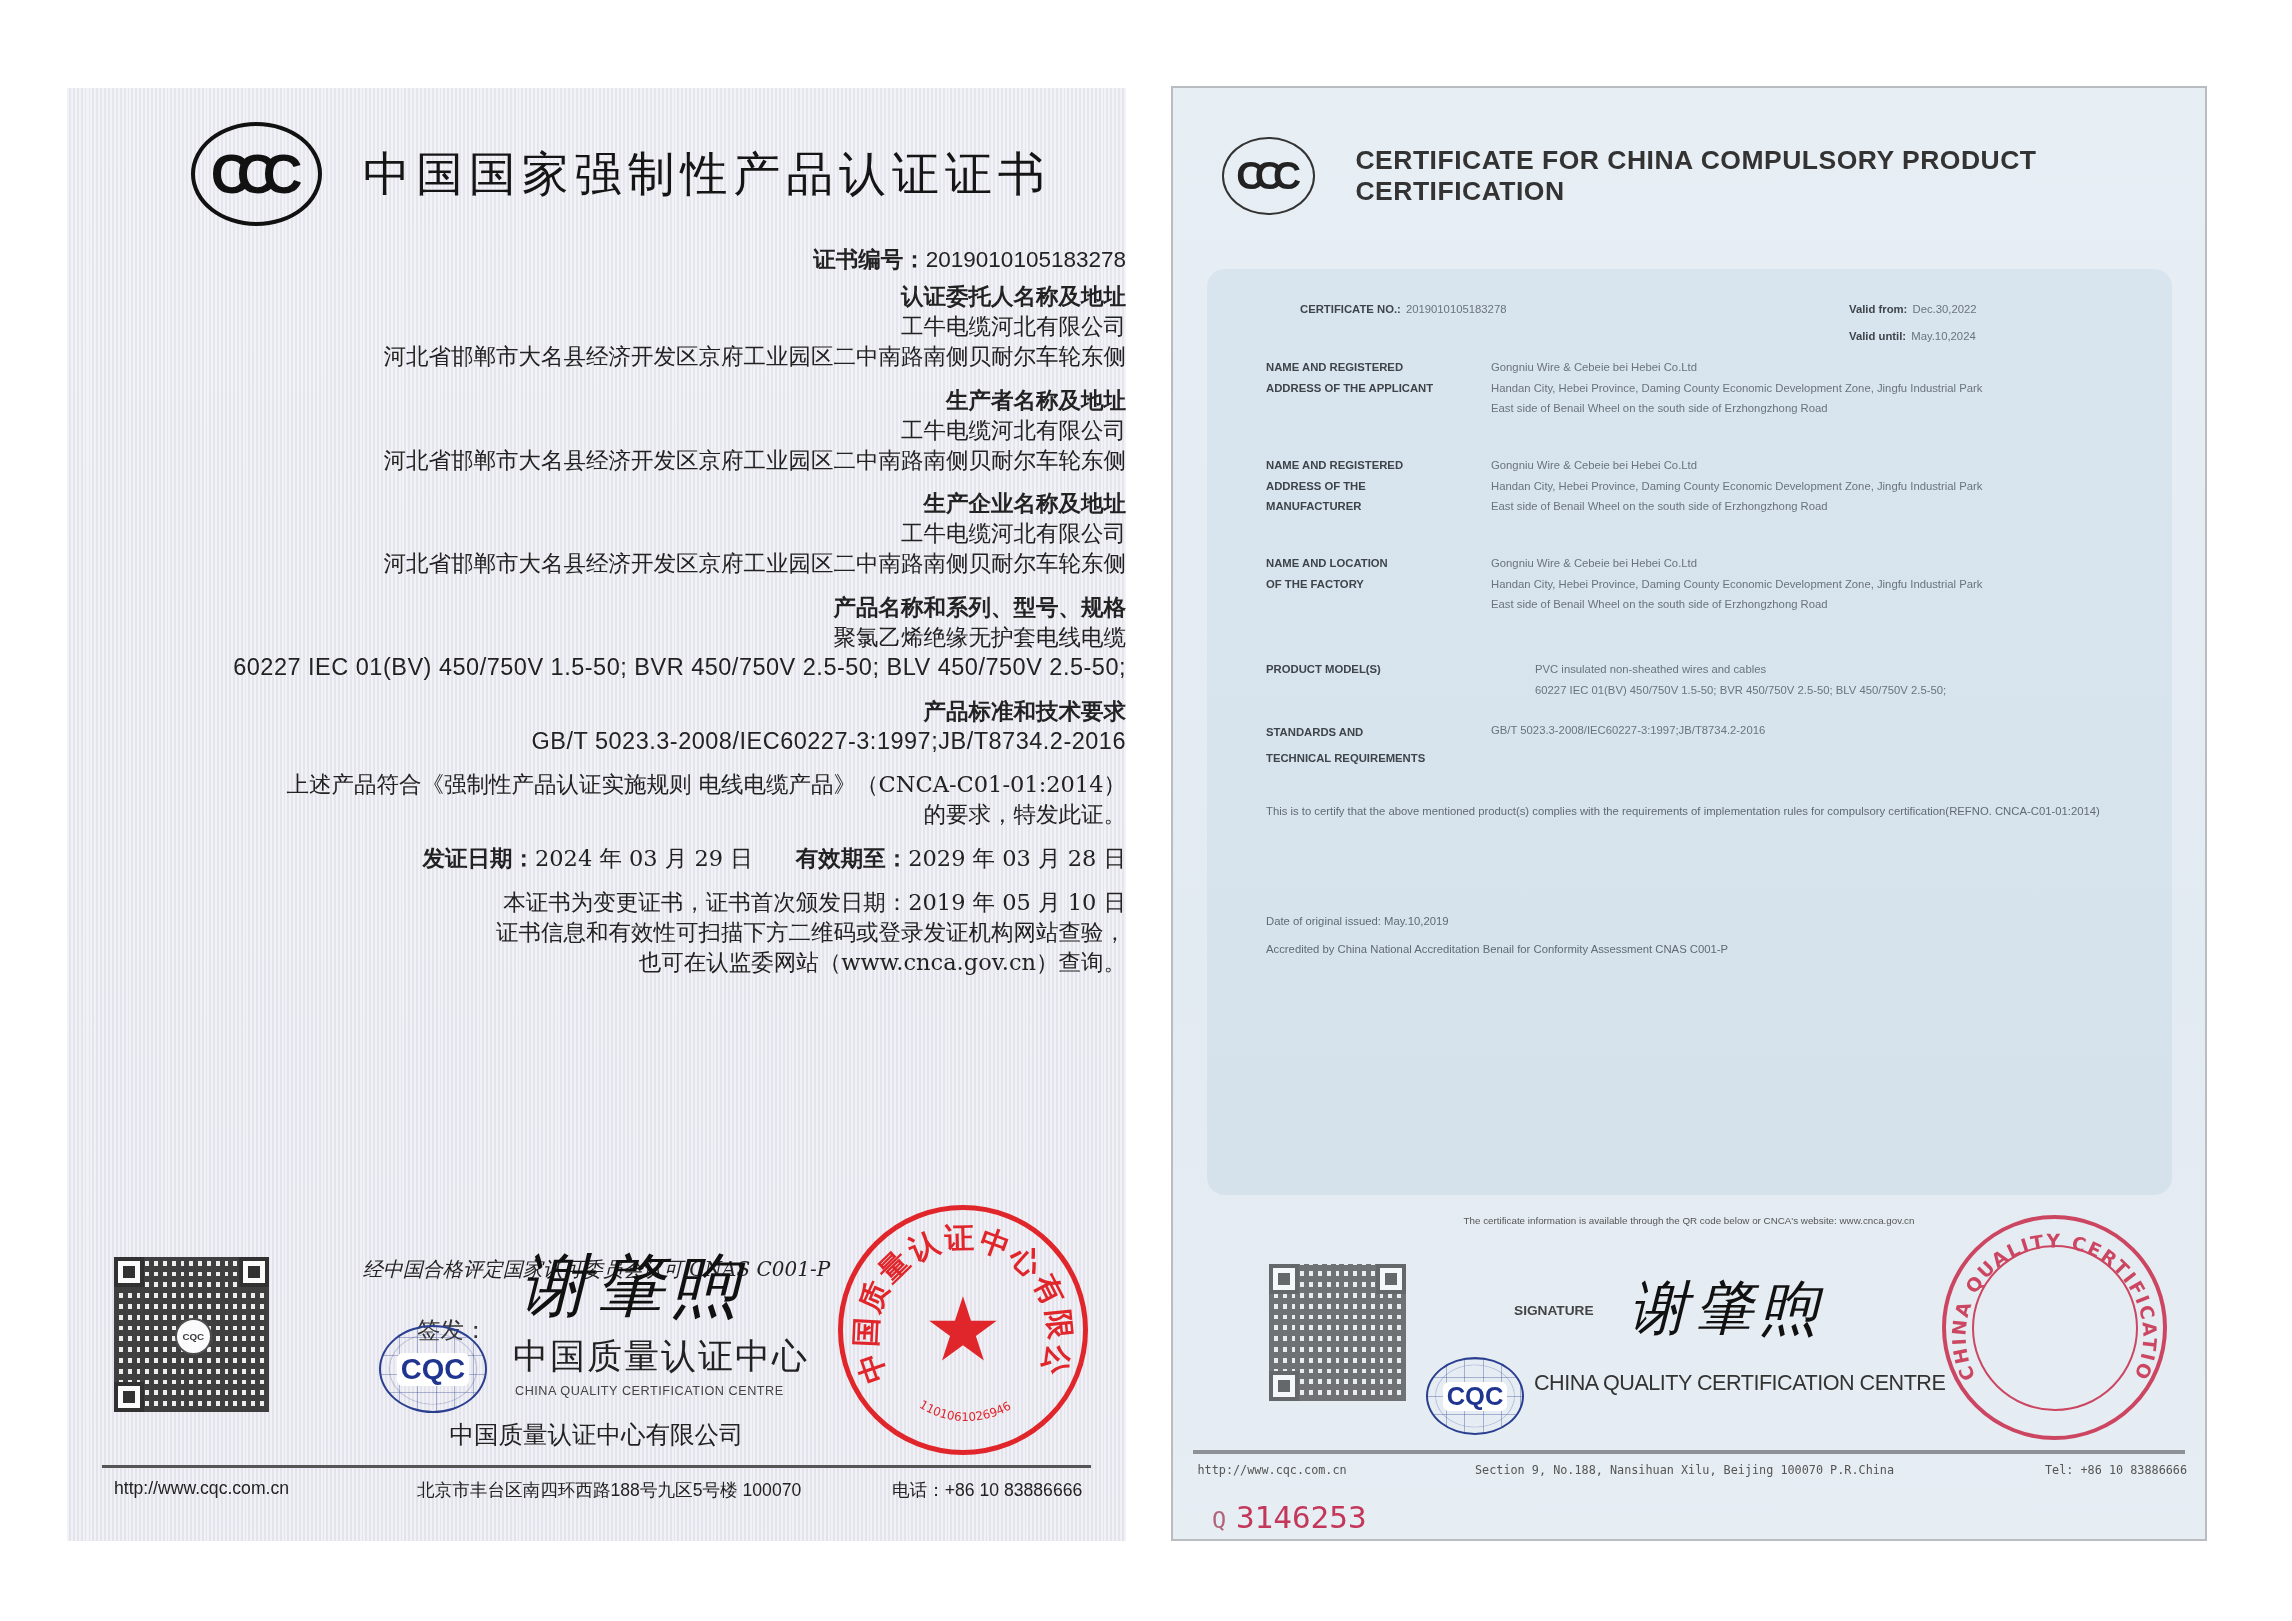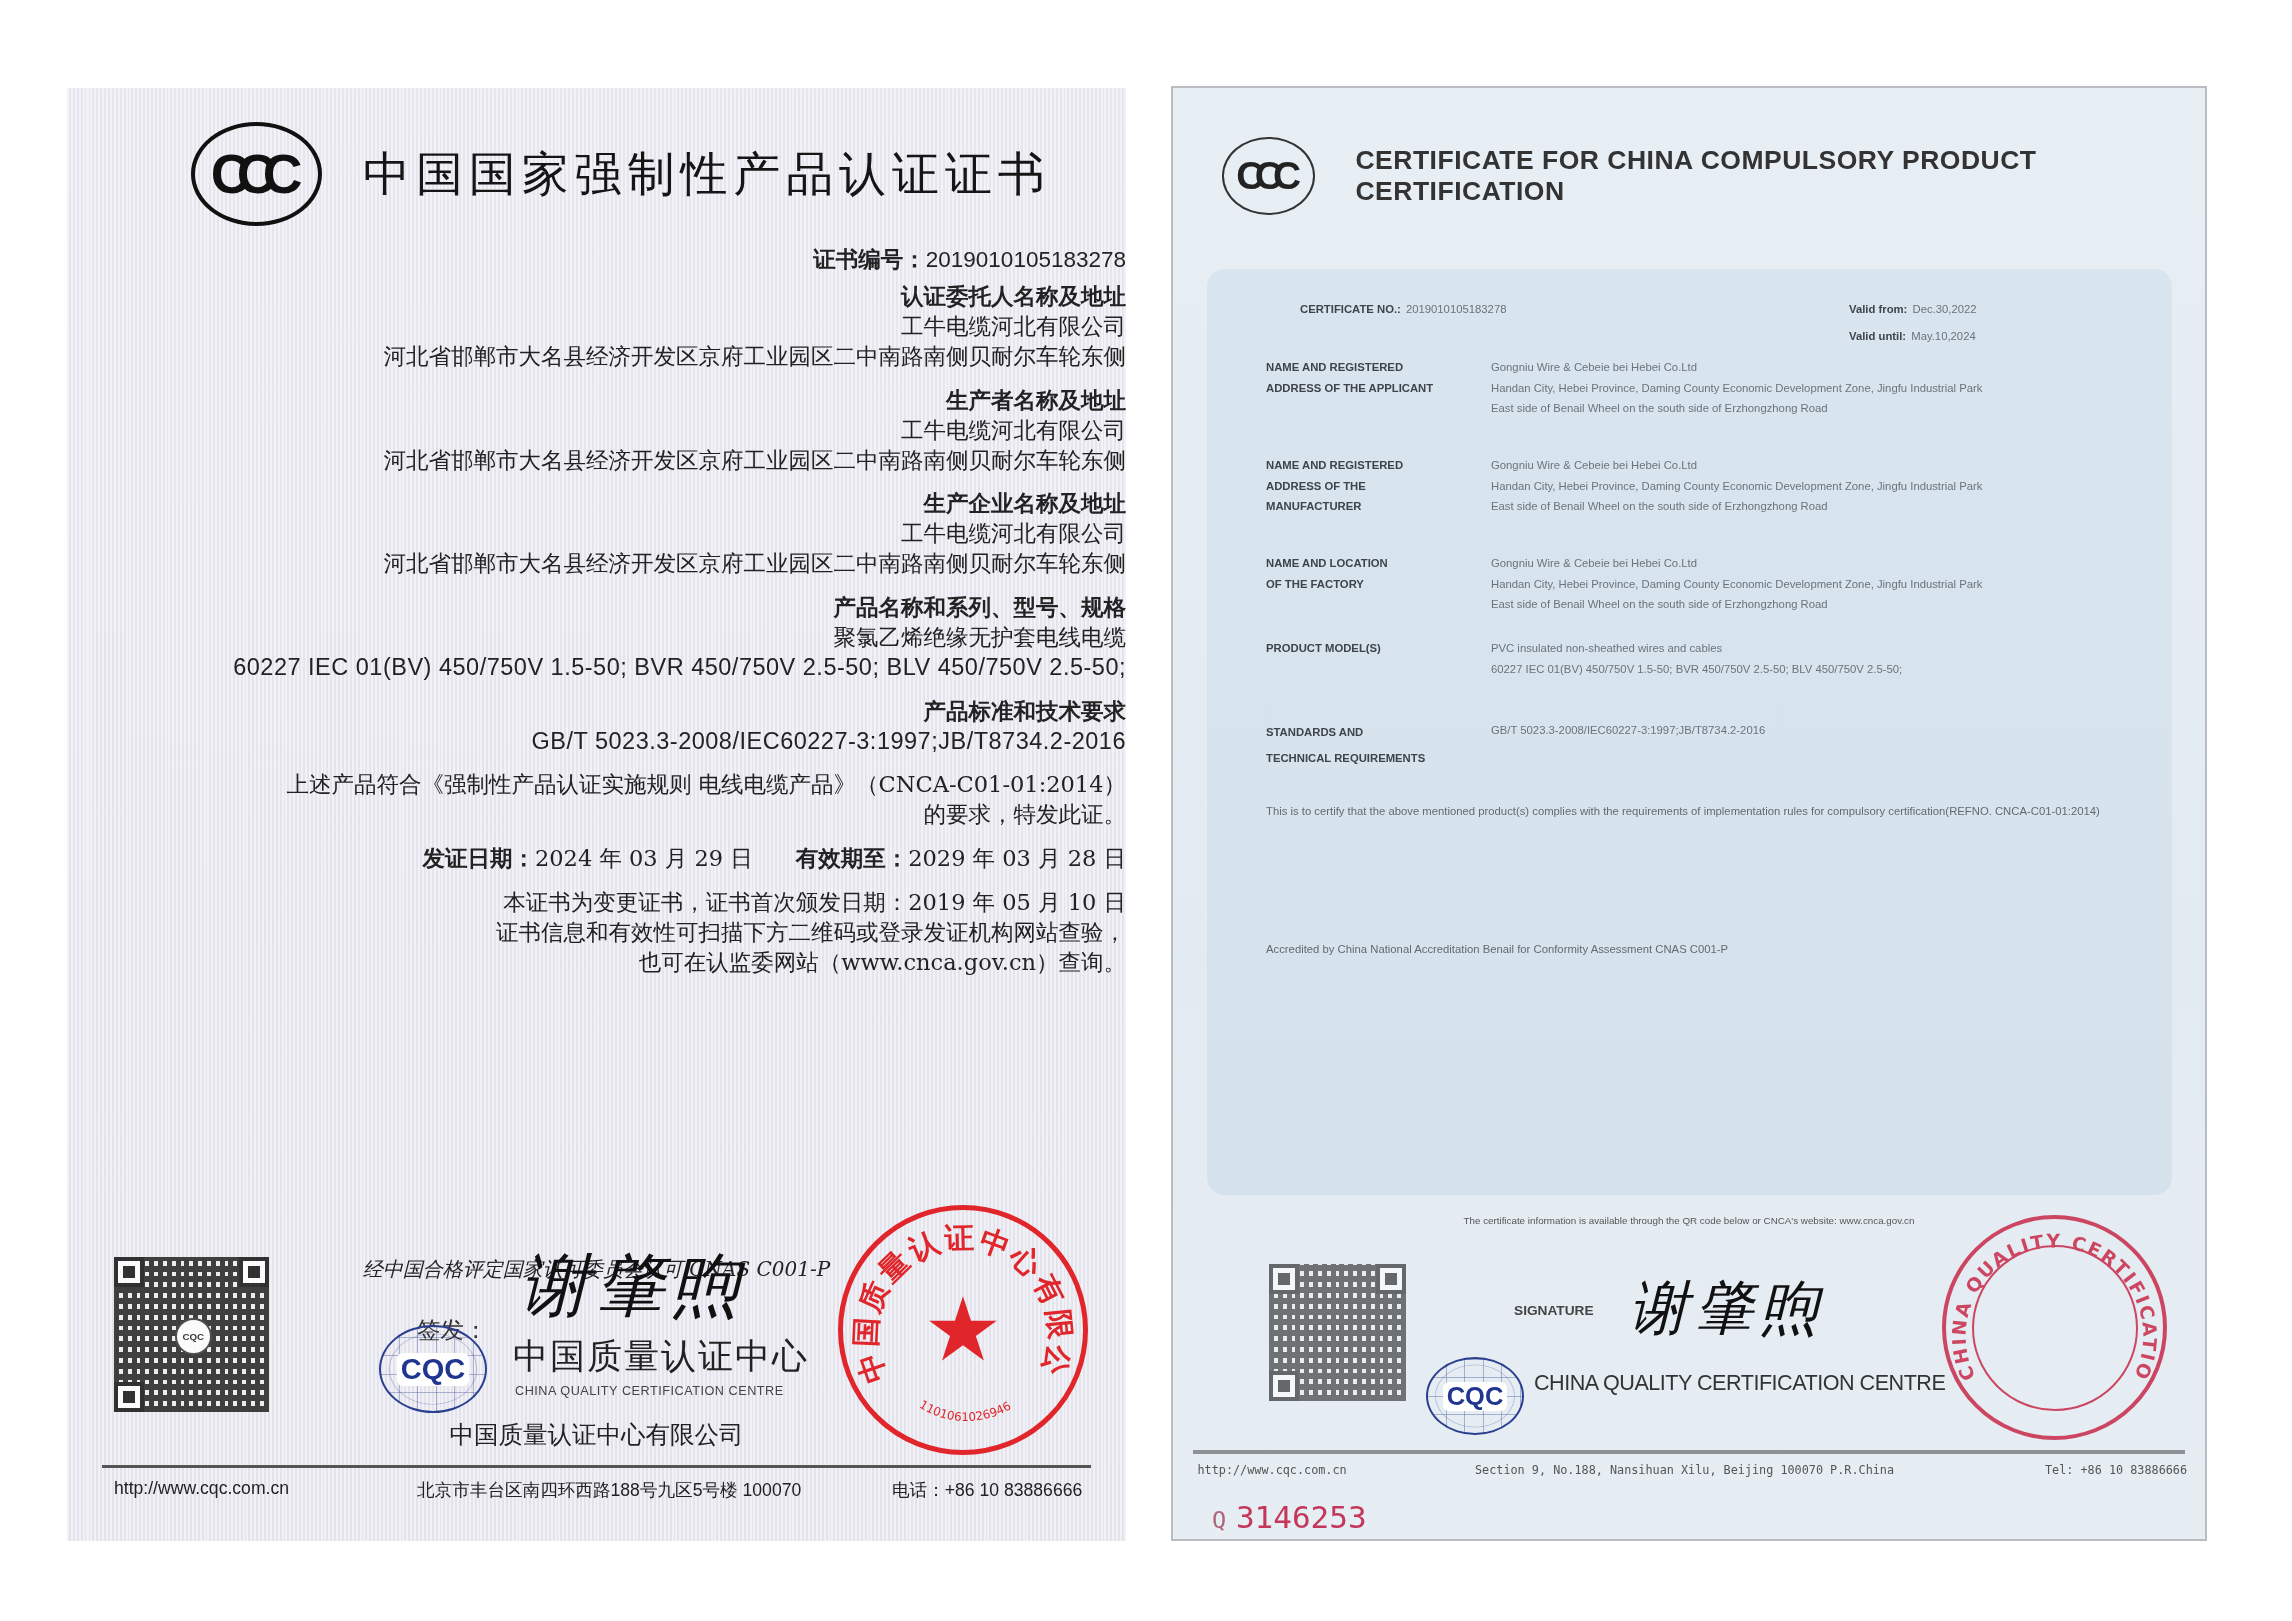--- a/index.html
+++ b/index.html
@@ -215,39 +215,40 @@
           <div>NAME AND LOCATION</div>
           <div>OF THE FACTORY</div>
         </div>
       <div class="vals en-small">
         <div>Gongniu Wire &amp; Cebeie bei Hebei Co.Ltd</div>
         <div>Handan City, Hebei Province, Daming County Economic Development Zone, Jingfu Industrial Park</div>
         <div>East side of Benail Wheel on the south side of Erzhongzhong Road</div>
       </div>
     </div>
 
-    <div class="en-row" style="top:369px;">
+    <div class="en-row" style="top:390px;gap:44px;">
       <div class="en-lbl">PRODUCT MODEL(S)</div>
       <div class="vals en-small">
         <div>PVC insulated non-sheathed wires and cables</div>
         <div>60227 IEC 01(BV) 450/750V 1.5-50; BVR 450/750V 2.5-50; BLV 450/750V 2.5-50;</div>
       </div>
     </div>
 
     <div class="en-row" style="top:451px;">
       <div class="en-lbl" style="line-height:25.5px">
           <div>STANDARDS AND</div>
           <div>TECHNICAL REQUIREMENTS</div>
         </div>
       <div class="vals en-small">
           <div>GB/T 5023.3-2008/IEC60227-3:1997;JB/T8734.2-2016</div>
         </div>
     </div>
 
     <div class="en-para" style="top:529px;">This is to certify that the above mentioned product(s) complies with the requirements of implementation rules for compulsory certification(REFNO. CNCA-C01-01:2014)</div>
+    <div class="en-para" style="top:639px;">Date of original issued: May.10,2019</div>
     <div class="en-para" style="top:667px;">Accredited by China National Accreditation Benail for Conformity Assessment CNAS C001-P</div>
   </div>
 
   <div class="en-info">The certificate information is available through the QR code below or CNCA's website: www.cnca.gov.cn</div>
 
   <div class="qr" style="left:96px; top:1176px; width:137px; height:137px; opacity:.6;">
     <div class="finder" style="left:0;top:0;"></div>
     <div class="finder" style="right:0;top:0;"></div>
     <div class="finder" style="left:0;bottom:0;"></div>
   </div>

